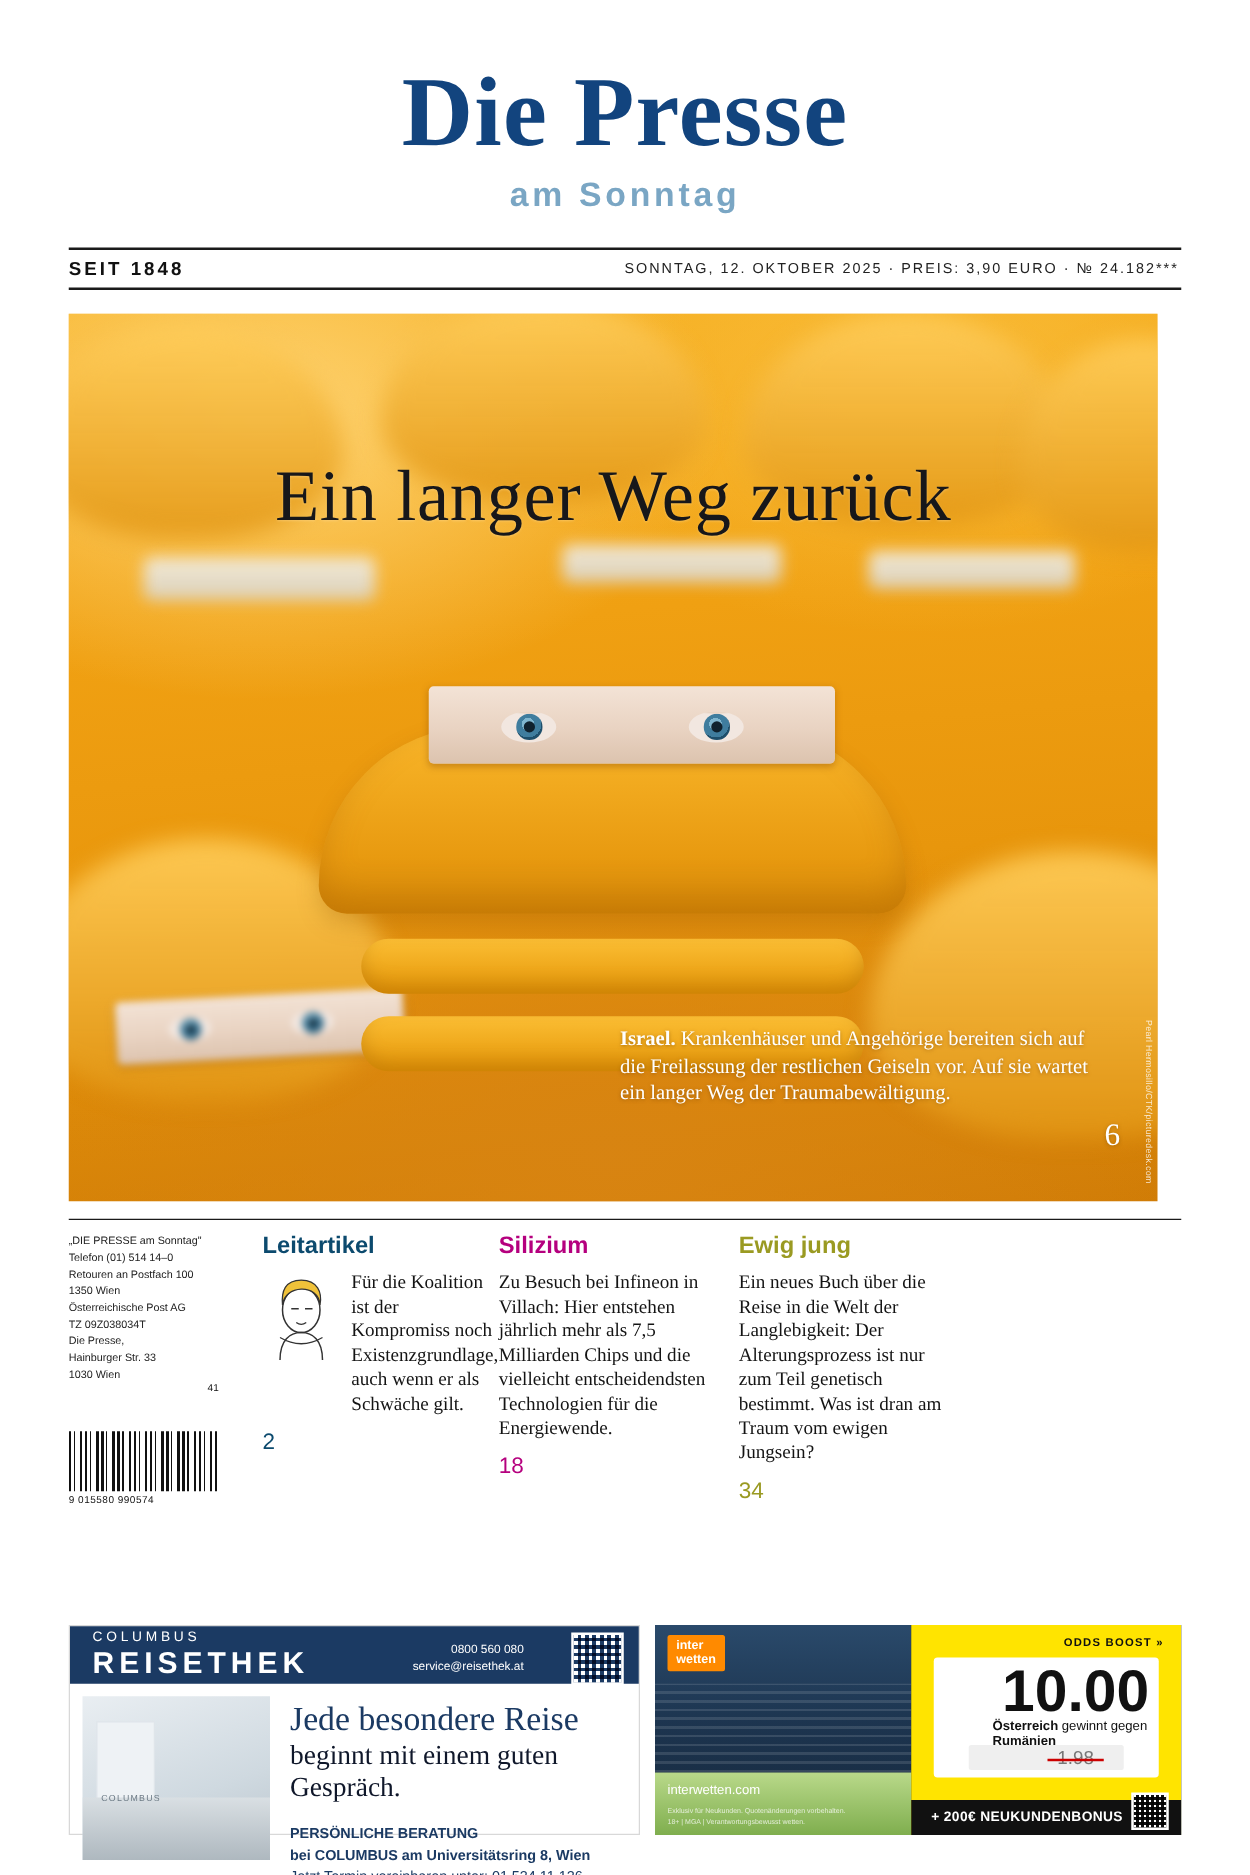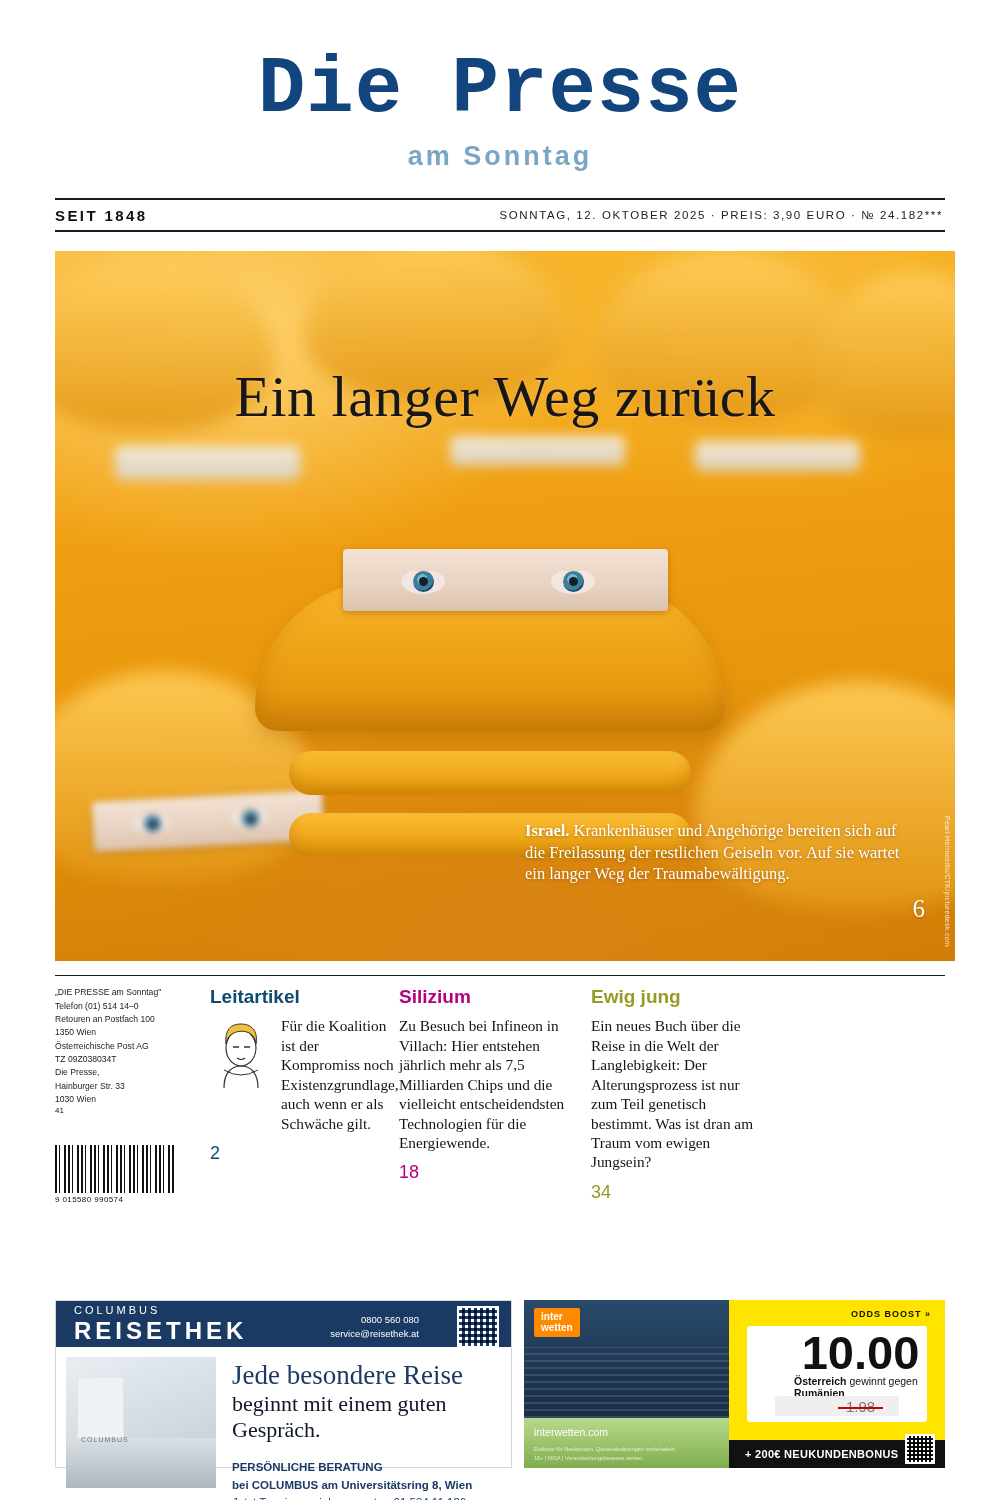--- a/index.html
+++ b/index.html
@@ -9,21 +9,21 @@
     font-family:"Liberation Serif", serif;
     color:#111;
     overflow:hidden;
     position:relative;
   }
   .page{width:1000px;height:1500px;position:relative;}
 
   
   .masthead{padding-top:52px;text-align:center;}
   .masthead-title{
-    font-family:Liberation Mono, monospace;
+    font-family:Liberation Serif, serif;
     font-weight:bold;
     font-size:79px;
     letter-spacing:1px;
     color:#12447e;
     line-height:0.98;
   }
   .masthead-sub{
     font-family:"Liberation Sans", sans-serif;
     font-weight:bold;
     font-size:27px;
@@ -45,21 +45,21 @@
   .since{
     font-size:15px;font-weight:bold;letter-spacing:2.4px;color:#111;
   }
   .issue-line{
     font-size:11.5px;letter-spacing:1.6px;color:#222;padding-right:2px;
   }
 
   
   .hero{
     position:relative;
-    margin:19px 45px 0 55px;
+    margin:19px 74px 0 55px;
     height:710px;
     overflow:hidden;
     background:
       radial-gradient(ellipse 60% 45% at 18% 12%, rgba(255,214,120,.95), rgba(0,0,0,0) 70%),
       radial-gradient(ellipse 55% 40% at 78% 8%, rgba(250,190,60,.9), rgba(0,0,0,0) 70%),
       radial-gradient(ellipse 70% 55% at 50% 95%, rgba(216,132,18,.95), rgba(0,0,0,0) 75%),
       linear-gradient(175deg,#f6b021 0%,#f0a012 35%,#e8960c 62%,#d07c06 100%);
   }
   
   .blurchair{
@@ -143,21 +143,21 @@
   }
   .imprint{
     font-family:"Liberation Sans", sans-serif;
     font-size:8.6px;line-height:1.55;color:#222;
   }
   .barcode{
     margin-top:30px;height:48px;width:120px;
     background:repeating-linear-gradient(90deg,#111 0 2px,#fff 2px 4px,#111 4px 5px,#fff 5px 9px,#111 9px 11px,#fff 11px 13px);
   }
   .barcode-num{font-family:"Liberation Sans", sans-serif;font-size:8px;letter-spacing:.4px;margin-top:2px;}
-  .barcode-issue{font-family:"Liberation Sans", sans-serif;font-size:8px;text-align:left;width:120px;margin-bottom:1px;}
+  .barcode-issue{font-family:"Liberation Sans", sans-serif;font-size:8px;text-align:right;width:120px;margin-bottom:1px;}
 
   .teaser h3{
     font-family:"Liberation Sans", sans-serif;
     font-size:19px;margin:0 0 8px 0;font-weight:bold;
   }
   .teaser p{
     margin:0;font-family:"Liberation Serif", serif;
     font-size:15.3px;line-height:1.27;color:#141414;
   }
   .teaser .pagenum{

